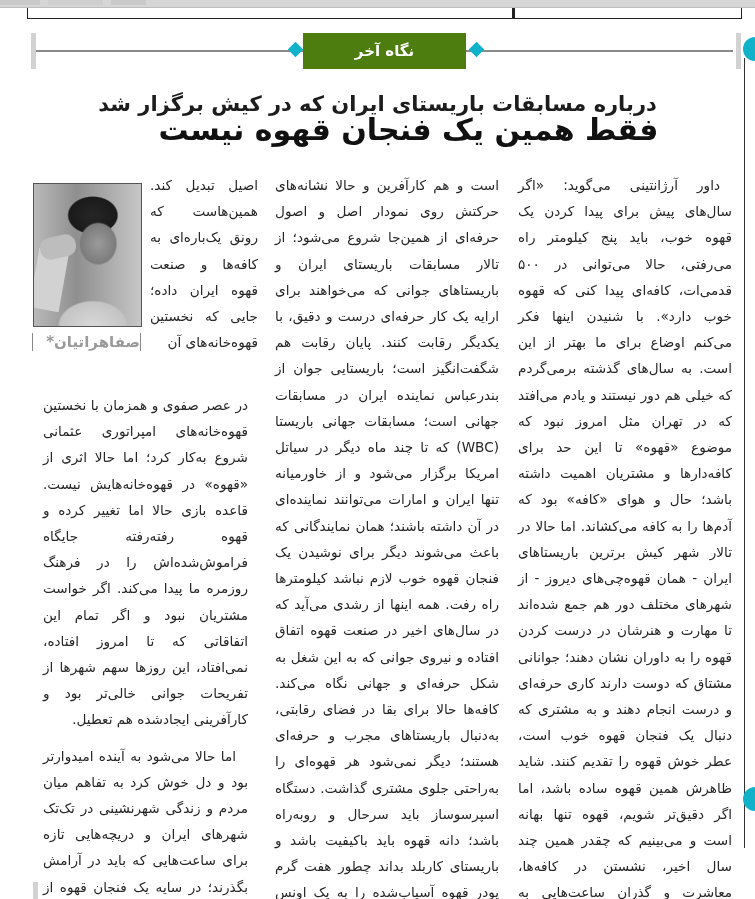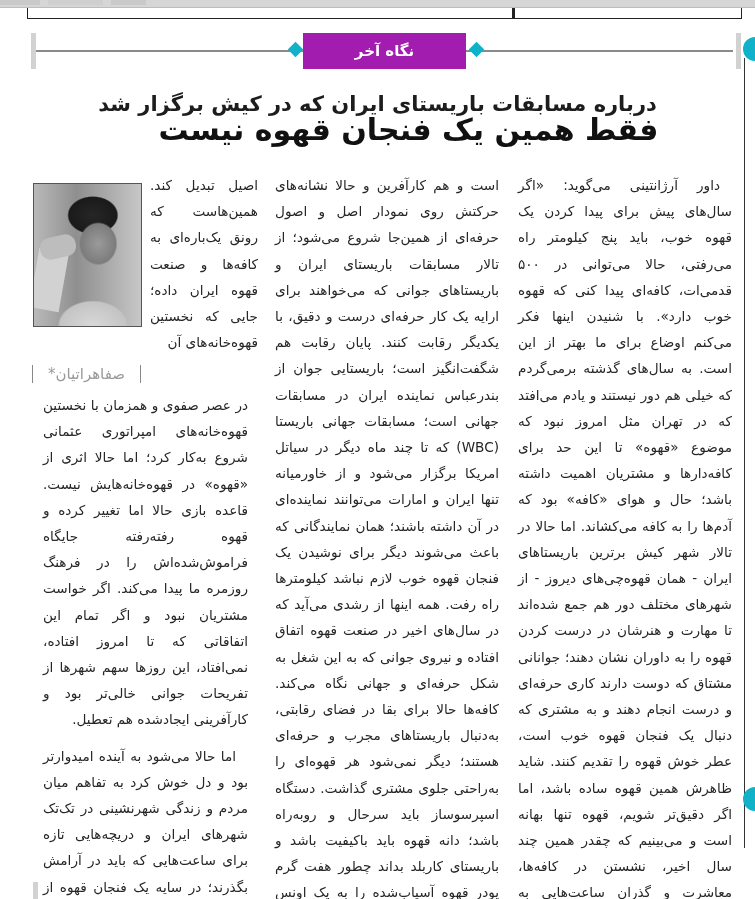--- a/index.html
+++ b/index.html
@@ -52,21 +52,21 @@
       position: absolute;
       top: 44px;
       width: 11px; height: 11px;
       background: #0fb2c8;
       transform: rotate(45deg);
     }
     .section-badge {
       position: absolute;
       left: 303px; top: 33px;
       width: 163px; height: 36px;
-      background: #a21caf;
+      background: #4d7c0f;
       color: #ffffff;
       font-weight: bold;
       font-size: 15px;
       display: flex; align-items: center; justify-content: center;
       direction: rtl;
     }
     .right-dot {
       position: absolute;
       right: -12px; top: 37px;
       width: 24px; height: 24px;
@@ -172,26 +172,25 @@
       left: 0; top: 66px;
       width: 30px; height: 60px;
       background: #d2d2d2;
       transform: rotate(10deg);
     }
     .caption {
       position: absolute;
       left: 33px; top: 330px;
       width: 107px; height: 24px;
       direction: rtl;
-      text-align: center;
+      text-align: right;
       font-size: 15px;
-      font-weight: normal;
+      font-weight: bold;
       color: #9a9a9a;
       line-height: 24px;
-      margin-top: 32px;
     }
     .caption::before, .caption::after {
       content: "";
       position: absolute; top: 3px;
       width: 1px; height: 18px;
       background: #888;
     }
     .caption::before { left: -1px; }
     .caption::after  { right: -1px; }
     .bottom-cap {

